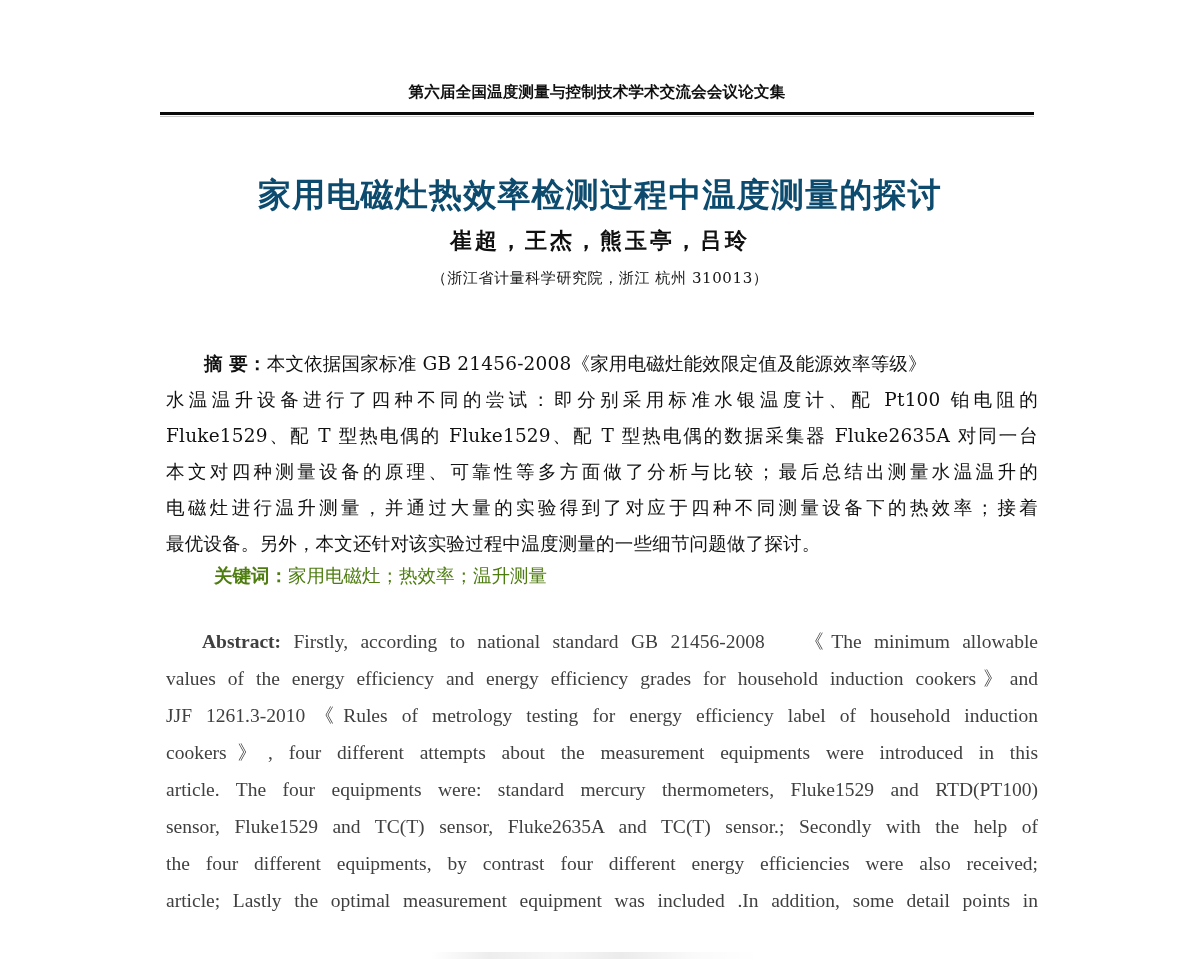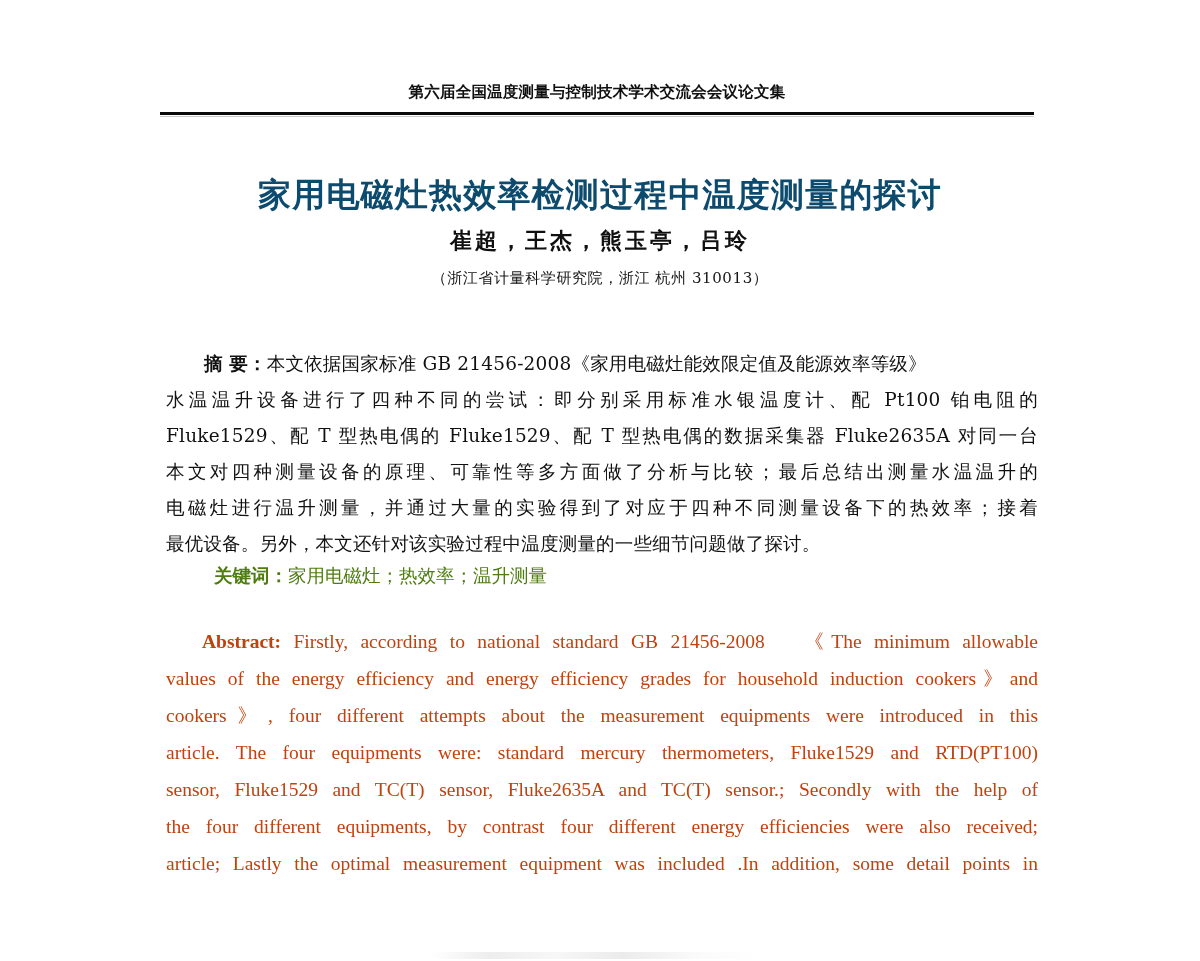--- a/index.html
+++ b/index.html
@@ -135,21 +135,21 @@
     position: absolute;
     left: 166px;
     top: 623px;
     width: 872px;
   }
   .en-line {
     height: 37px;
     line-height: 37px;
     font-family: "Liberation Serif", "DejaVu Serif", serif;
     font-size: 19.5px;
-    color: #c2410c;
+    color: #404040;
     white-space: normal;
     text-align: justify;
     text-align-last: justify;
   }
   .en-line.first { padding-left: 36px; }
   .en-line.last { text-align-last: justify; }
   .en-lbl { font-weight: 700; }
 
   
   #bleed {
@@ -190,20 +190,21 @@
     <div class="cn-line justify">本文对四种测量设备的原理、可靠性等多方面做了分析与比较；最后总结出测量水温温升的</div>
     <div class="cn-line justify">电磁灶进行温升测量，并通过大量的实验得到了对应于四种不同测量设备下的热效率；接着</div>
     <div class="cn-line">最优设备。另外，本文还针对该实验过程中温度测量的一些细节问题做了探讨。</div>
   </div>
 
   <div id="cn-keywords"><span class="lbl">关键词</span><span class="lbl">：</span><span>家用电磁灶；热效率；温升测量</span></div>
 
   <div id="en-abstract">
     <div class="en-line first"><span class="en-lbl">Abstract:</span> <span>Firstly, according to national standard GB 21456-2008 　《The minimum allowable</span></div>
     <div class="en-line">values of the energy efficiency and energy efficiency grades for household induction cookers》and</div>
+    <div class="en-line">JJF 1261.3-2010《Rules of metrology testing for energy efficiency label of household induction</div>
     <div class="en-line">cookers》, four different attempts about the measurement equipments were introduced in this</div>
     <div class="en-line">article. The four equipments were: standard mercury thermometers, Fluke1529 and RTD(PT100)</div>
     <div class="en-line">sensor, Fluke1529 and TC(T) sensor, Fluke2635A and TC(T) sensor.; Secondly with the help of</div>
     <div class="en-line">the four different equipments, by contrast four different energy efficiencies were also received;</div>
     <div class="en-line last">article; Lastly the optimal measurement equipment was included .In addition, some detail points in</div>
   </div>
 
   <div id="bleed"></div>
 
 </div>

